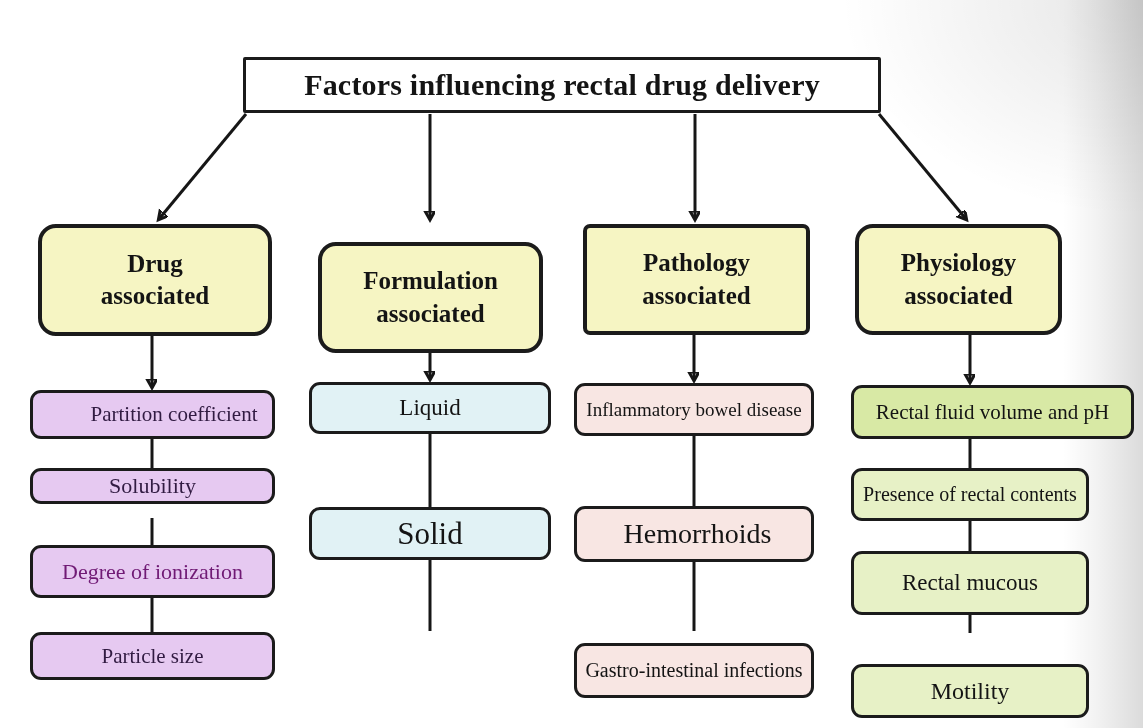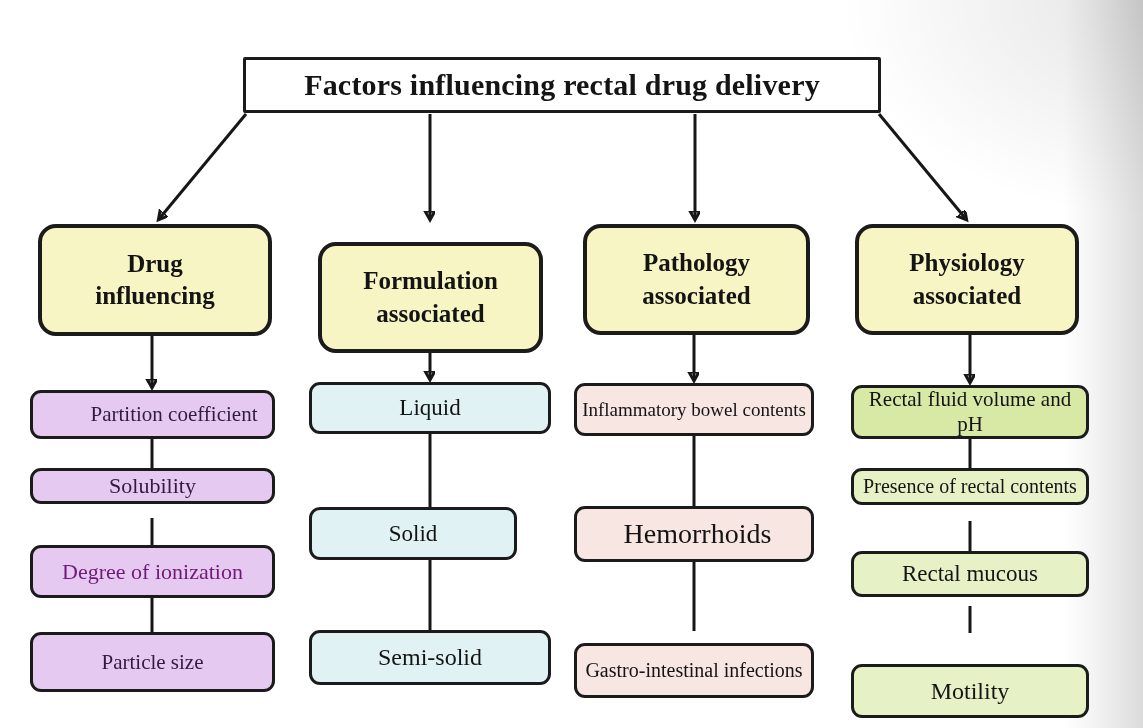--- a/index.html
+++ b/index.html
@@ -73,39 +73,38 @@
     <path d="M694,561 L694,631"></path>
 
     <path d="M970,439 L970,469"></path>
     <path d="M970,521 L970,552"></path>
     <path d="M970,606 L970,633"></path>
   </svg>
 
   <div class="box title-box" style="left: 243px; top: 57px; width: 638px; height: 56px; background-color: rgb(255, 255, 255);">Factors influencing rectal drug delivery</div>
 
   <div class="box cat" style="left: 38px; top: 224px; width: 234px; height: 112px; background-color: rgb(246, 245, 195);">Drug
-influencing</div>
+associated</div>
   <div class="box cat" style="left: 318px; top: 222px; width: 225px; height: 111px; background-color: rgb(246, 245, 195); margin-top: 20px;">Formulation
 associated</div>
-  <div class="box cat" style="left: 583px; top: 224px; width: 227px; height: 111px; background-color: rgb(246, 245, 195);">Pathology
+  <div class="box cat" style="left: 583px; top: 224px; width: 227px; height: 111px; background-color: rgb(246, 245, 195); border-radius: 7px;">Pathology
 associated</div>
-  <div class="box cat" style="left: 855px; top: 224px; width: 224px; height: 111px; background-color: rgb(246, 245, 195);">Physiology
+  <div class="box cat" style="left: 855px; top: 224px; width: 207px; height: 111px; background-color: rgb(246, 245, 195);">Physiology
 associated</div>
 
   <div class="box sub col-drug sub-label" style="left: 30px; top: 390px; width: 245px; height: 49px; font-size: 21px; color: rgb(49, 27, 66); background-color: rgb(230, 201, 241); padding-left: 43px;">Partition coefficient</div>
   <div class="box sub" style="left: 30px; top: 468px; width: 245px; height: 36px; font-size: 22px; color: rgb(49, 27, 66); background-color: rgb(230, 201, 241);">Solubility</div>
   <div class="box sub" style="left: 30px; top: 545px; width: 245px; height: 53px; font-size: 22px; color: #701a75; background-color: rgb(230, 201, 241);">Degree of ionization</div>
-  <div class="box sub" style="left: 30px; top: 632px; width: 245px; height: 60px; font-size: 21px; color: rgb(49, 27, 66); background-color: rgb(230, 201, 241);">Particle size</div>
+  <div class="box sub" style="left: 30px; top: 632px; width: 245px; height: 48px; font-size: 21px; color: rgb(49, 27, 66); background-color: rgb(230, 201, 241);">Particle size</div>
 
   <div class="box sub" style="left: 309px; top: 382px; width: 242px; height: 52px; font-size: 23px; background-color: rgb(225, 242, 245);">Liquid</div>
-  <div class="box sub" style="left: 309px; top: 507px; width: 208px; height: 53px; font-size: 23px; background-color: rgb(225, 242, 245);">Solid</div>
-  <div class="box sub" style="left: 309px; top: 630px; width: 242px; height: 55px; font-size: 24px; background-color: rgb(225, 242, 245);">Semi-solid</div>
+  <div class="box sub" style="left: 309px; top: 507px; width: 242px; height: 53px; font-size: 31px; background-color: rgb(225, 242, 245);">Solid</div>
 
-  <div class="box sub" style="left: 574px; top: 383px; width: 240px; height: 53px; font-size: 19px; background-color: rgb(248, 230, 227);">Inflammatory bowel contents</div>
+  <div class="box sub" style="left: 574px; top: 383px; width: 240px; height: 53px; font-size: 19px; background-color: rgb(248, 230, 227);">Inflammatory bowel disease</div>
   <div class="box sub" style="left: 574px; top: 506px; width: 240px; height: 56px; font-size: 28px; background-color: rgb(248, 230, 227); padding-left: 7px;">Hemorrhoids</div>
   <div class="box sub" style="left: 574px; top: 630px; width: 240px; height: 55px; font-size: 20px; background-color: rgb(248, 230, 227); margin-top: 13px;">Gastro-intestinal infections</div>
 
-  <div class="box sub" style="left: 851px; top: 385px; width: 238px; height: 54px; font-size: 21px; background-color: rgb(216, 233, 165);">Rectal fluid volume and pH</div>
-  <div class="box sub" style="left: 851px; top: 468px; width: 238px; height: 37px; font-size: 20px; background-color: rgb(231, 241, 198);">Presence of rectal contents</div>
-  <div class="box sub" style="left: 851px; top: 551px; width: 238px; height: 46px; font-size: 23px; background-color: rgb(231, 241, 198);">Rectal mucous</div>
+  <div class="box sub" style="left: 851px; top: 385px; width: 283px; height: 54px; font-size: 21px; background-color: rgb(216, 233, 165);">Rectal fluid volume and pH</div>
+  <div class="box sub" style="left: 851px; top: 468px; width: 238px; height: 53px; font-size: 20px; background-color: rgb(231, 241, 198);">Presence of rectal contents</div>
+  <div class="box sub" style="left: 851px; top: 551px; width: 238px; height: 64px; font-size: 23px; background-color: rgb(231, 241, 198);">Rectal mucous</div>
   <div class="box sub" style="left: 851px; top: 632px; width: 238px; height: 54px; font-size: 24px; background-color: rgb(231, 241, 198); margin-top: 32px;">Motility</div>
 
 </div>
 
 </body></html>

